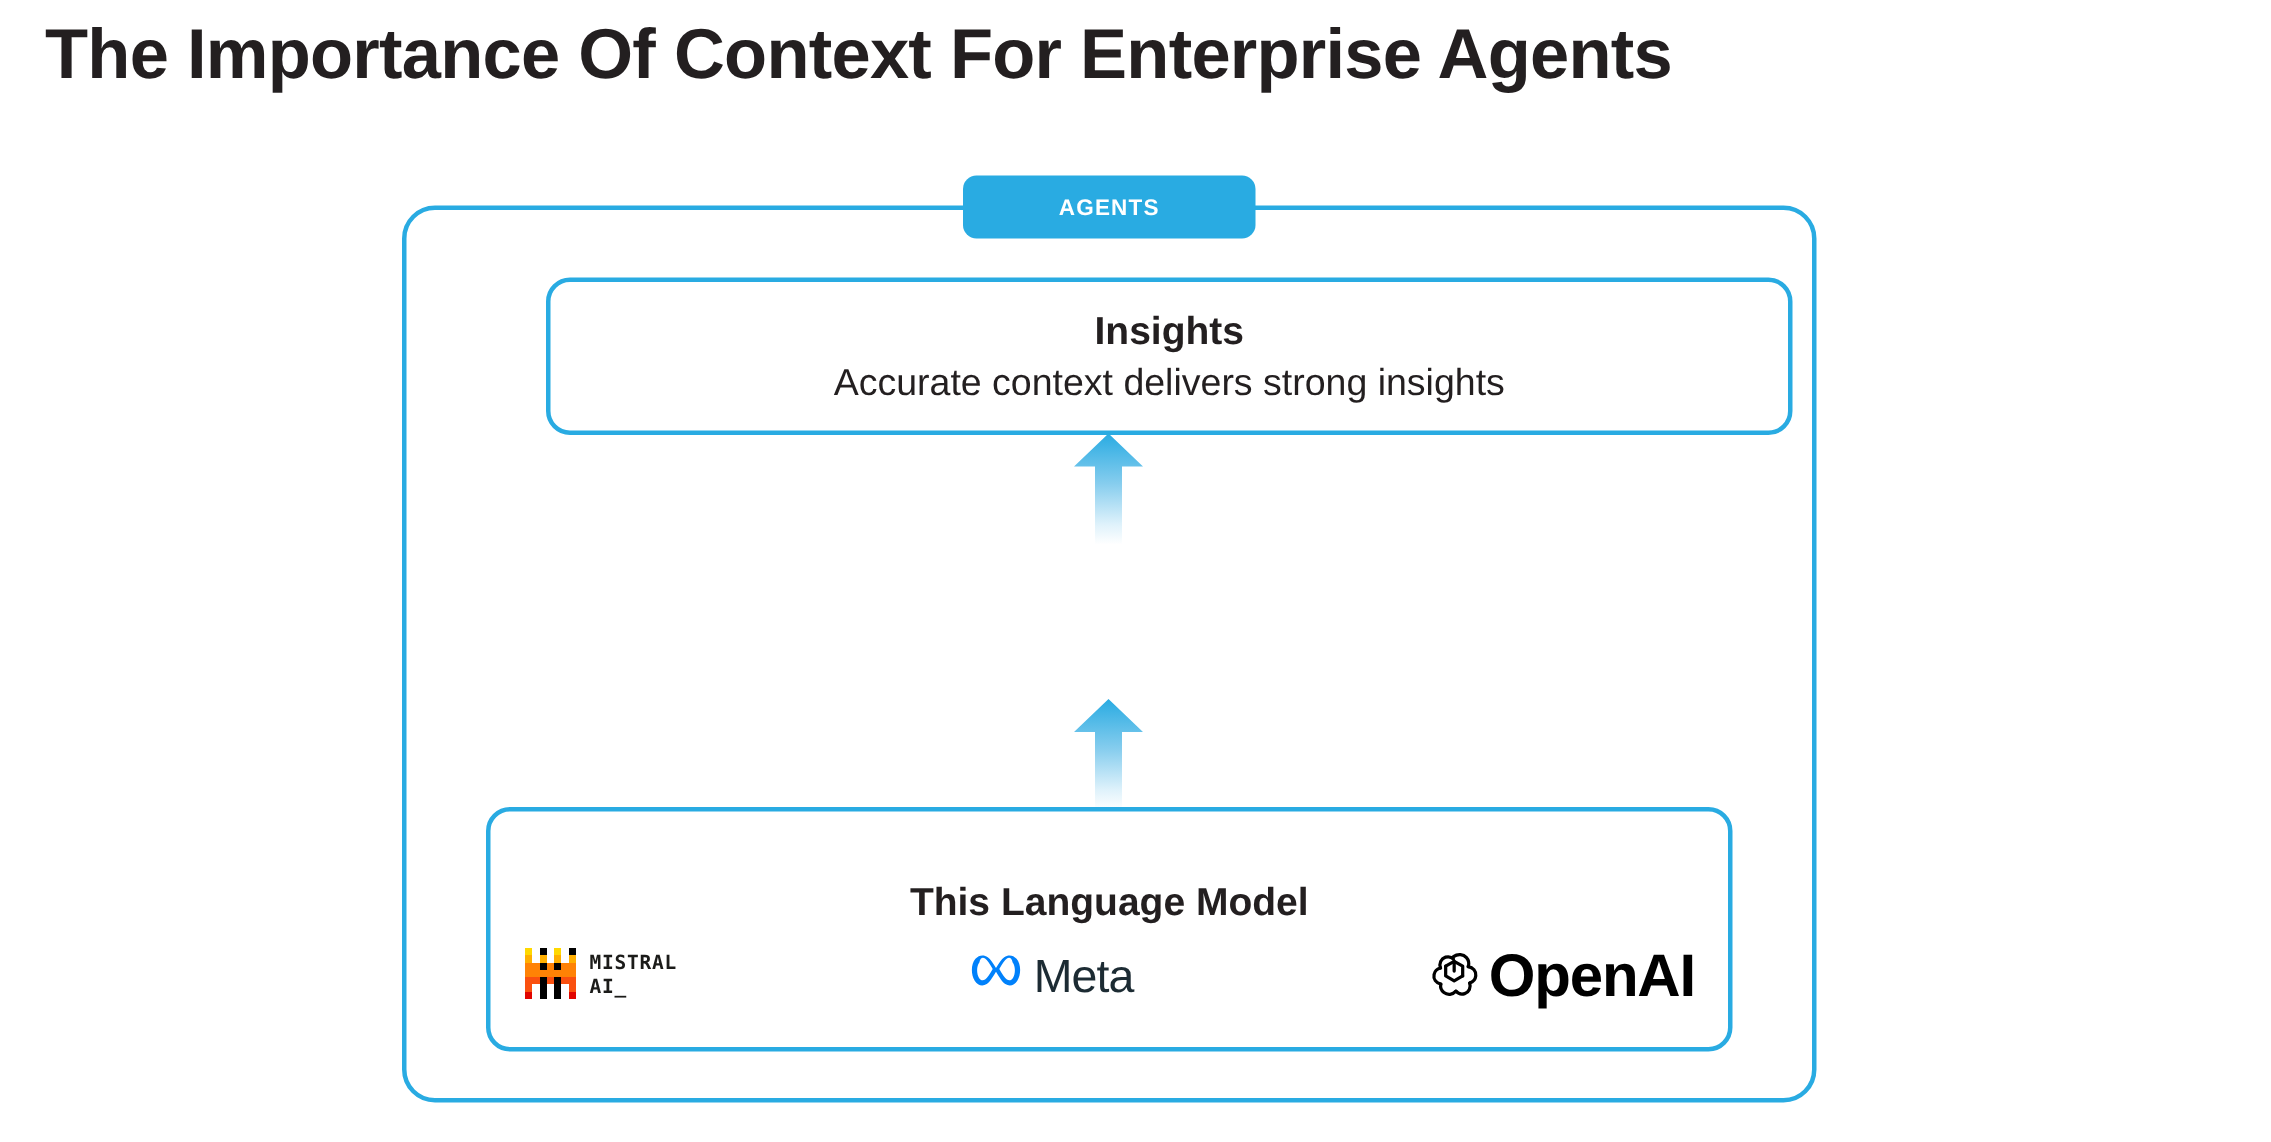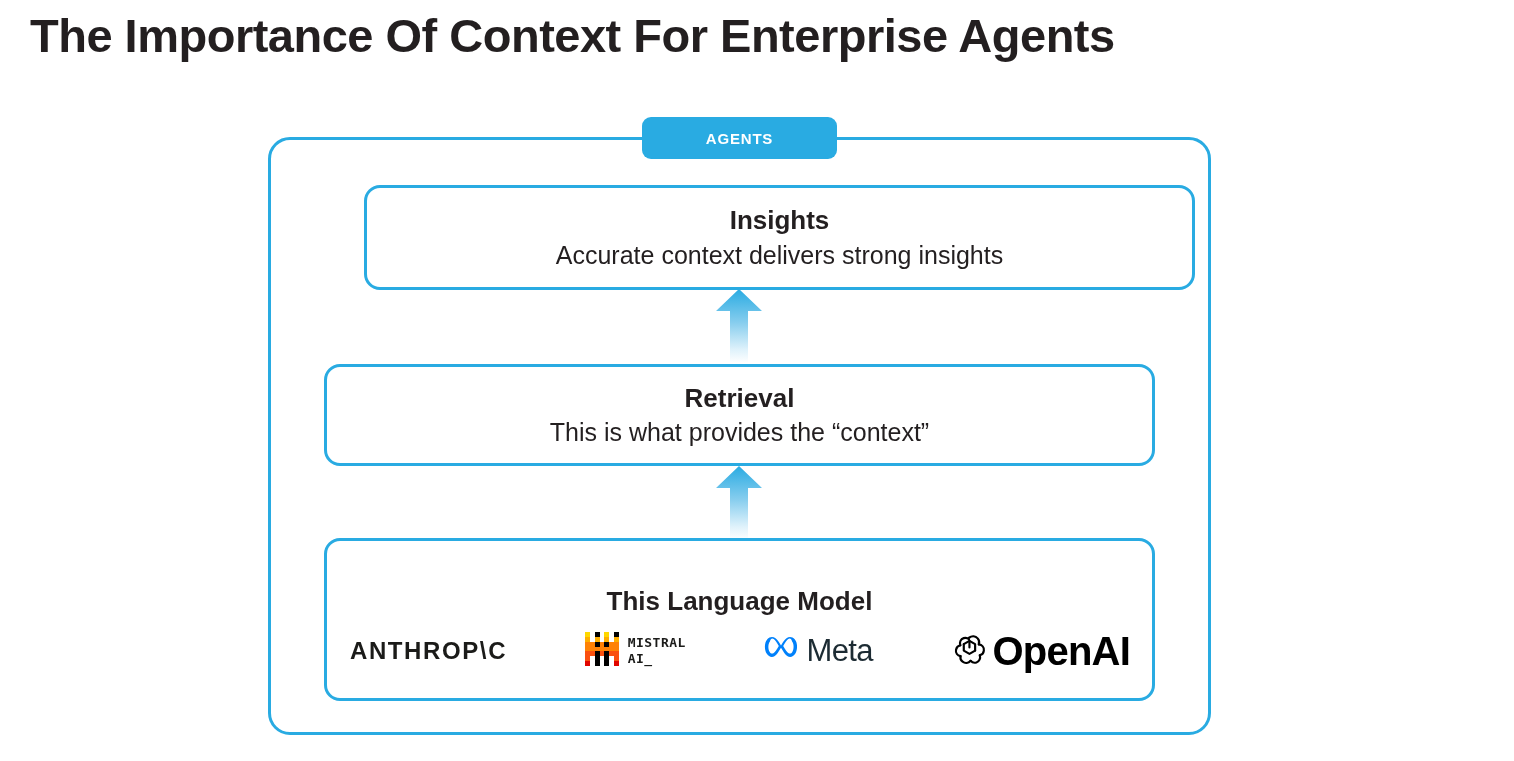--- a/index.html
+++ b/index.html
@@ -179,24 +179,20 @@
           <stop offset="0%" stop-color="#ffffff"></stop>
           <stop offset="18%" stop-color="#dff2fb"></stop>
           <stop offset="55%" stop-color="#86cdee"></stop>
           <stop offset="100%" stop-color="#29abe2"></stop>
         </linearGradient>
       </defs>
       <polygon points="24,0 47,22 33,22 33,74 15,74 15,22 1,22" fill="url(#arrowGradA)"></polygon>
     </svg>
   </div>
 
-  <div class="layer-box box-retrieval">
-    <div class="layer-title">Retrieval</div>
-    <div class="layer-sub">This is what provides the “context”</div>
-  </div>
 
   <div class="arrow arrow-2">
     <svg width="48" height="74" viewBox="0 0 48 74" xmlns="http://www.w3.org/2000/svg">
       <defs>
         <linearGradient id="arrowGradB" x1="0" y1="1" x2="0" y2="0">
           <stop offset="0%" stop-color="#ffffff"></stop>
           <stop offset="18%" stop-color="#dff2fb"></stop>
           <stop offset="55%" stop-color="#86cdee"></stop>
           <stop offset="100%" stop-color="#29abe2"></stop>
         </linearGradient>
@@ -204,23 +200,20 @@
       <polygon points="24,0 47,22 33,22 33,74 15,74 15,22 1,22" fill="url(#arrowGradB)"></polygon>
     </svg>
   </div>
 
   <div class="layer-box box-llm">
     <div class="layer-title" style="margin-top:-36px;">This Language Model</div>
   </div>
 
   <div class="logo-row">
 
-    <div class="logo logo-anthropic">
-      <span class="wordmark">ANTHROP\C</span>
-    </div>
 
     <div class="logo logo-mistral">
       <span>
         <svg width="34" height="34" viewBox="0 0 7 7" shape-rendering="crispEdges" xmlns="http://www.w3.org/2000/svg">
           <rect x="0" y="0" width="1" height="1" fill="#ffd800"></rect>
           <rect x="2" y="0" width="1" height="1" fill="#000000"></rect>
           <rect x="4" y="0" width="1" height="1" fill="#ffd800"></rect>
           <rect x="6" y="0" width="1" height="1" fill="#000000"></rect>
 
           <rect x="0" y="1" width="1" height="1" fill="#ffaf00"></rect>

